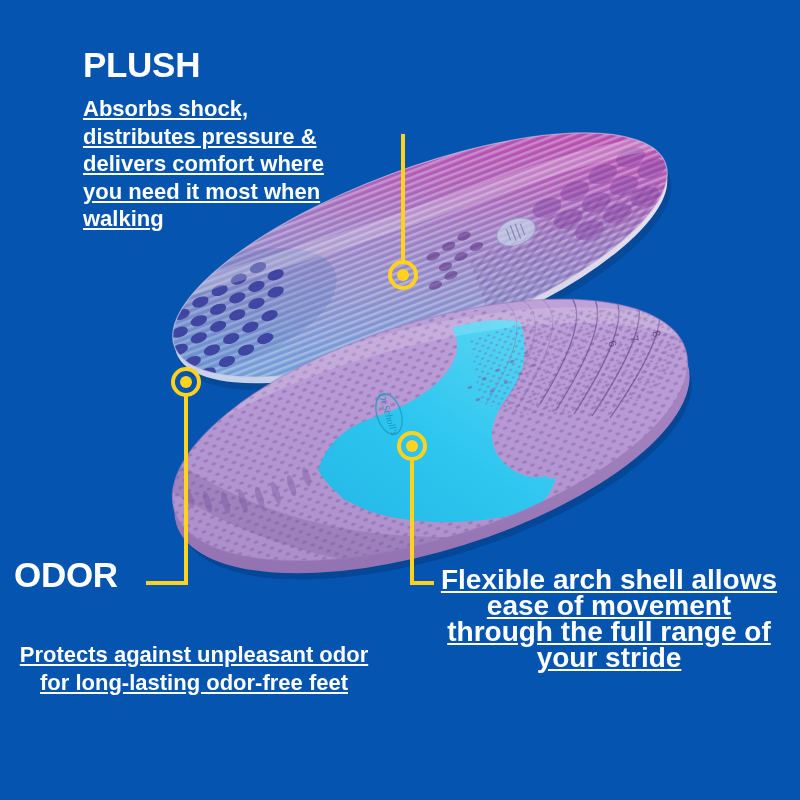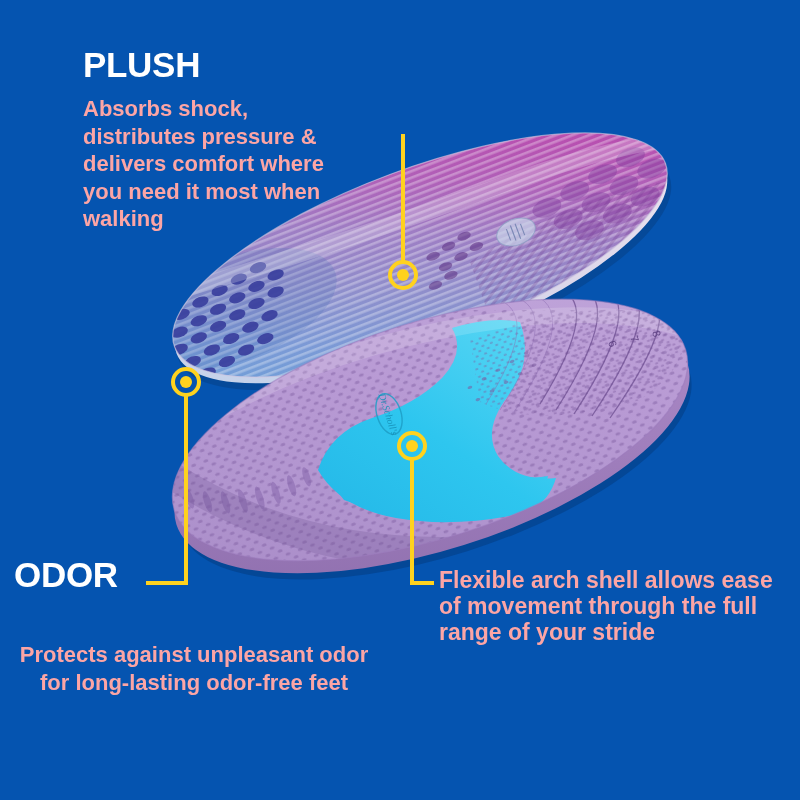--- a/index.html
+++ b/index.html
@@ -29,23 +29,24 @@
   .callout { position: absolute; }
 
   .callout-heading {
     color: #ffffff;
     font-weight: bold;
     letter-spacing: -0.3px;
     text-transform: uppercase;
     margin: 0;
   }
   .callout-body {
-    color: #fca5a5;
+    color: #ffffff;
     font-weight: bold;
     margin: 0;
+    text-decoration: underline;
   }
 
   
   #callout-cushioning { left: 39px; top: 46px; width: 470px; margin-left: 44px; }
   #callout-cushioning .callout-heading {
     font-size: 35px;
     line-height: 37px;
   }
   #callout-cushioning .callout-body {
     font-size: 22px;
@@ -68,24 +69,25 @@
     text-align: center;
   }
 
   
   #callout-activperform { left: 439px; top: 556px; width: 345px; }
   #callout-activperform .callout-heading {
     font-size: 35px;
     line-height: 37px;
   }
   #callout-activperform .callout-body {
-    font-size: 23px;
+    font-size: 28px;
     line-height: 26px;
     margin-top: 11px;
     width: 340px;
+    text-align: center;
   }
   .reg-mark {
     font-size: 17px;
     vertical-align: super;
     line-height: 0;
   }
 
   
   #leaders {
     position: absolute;

